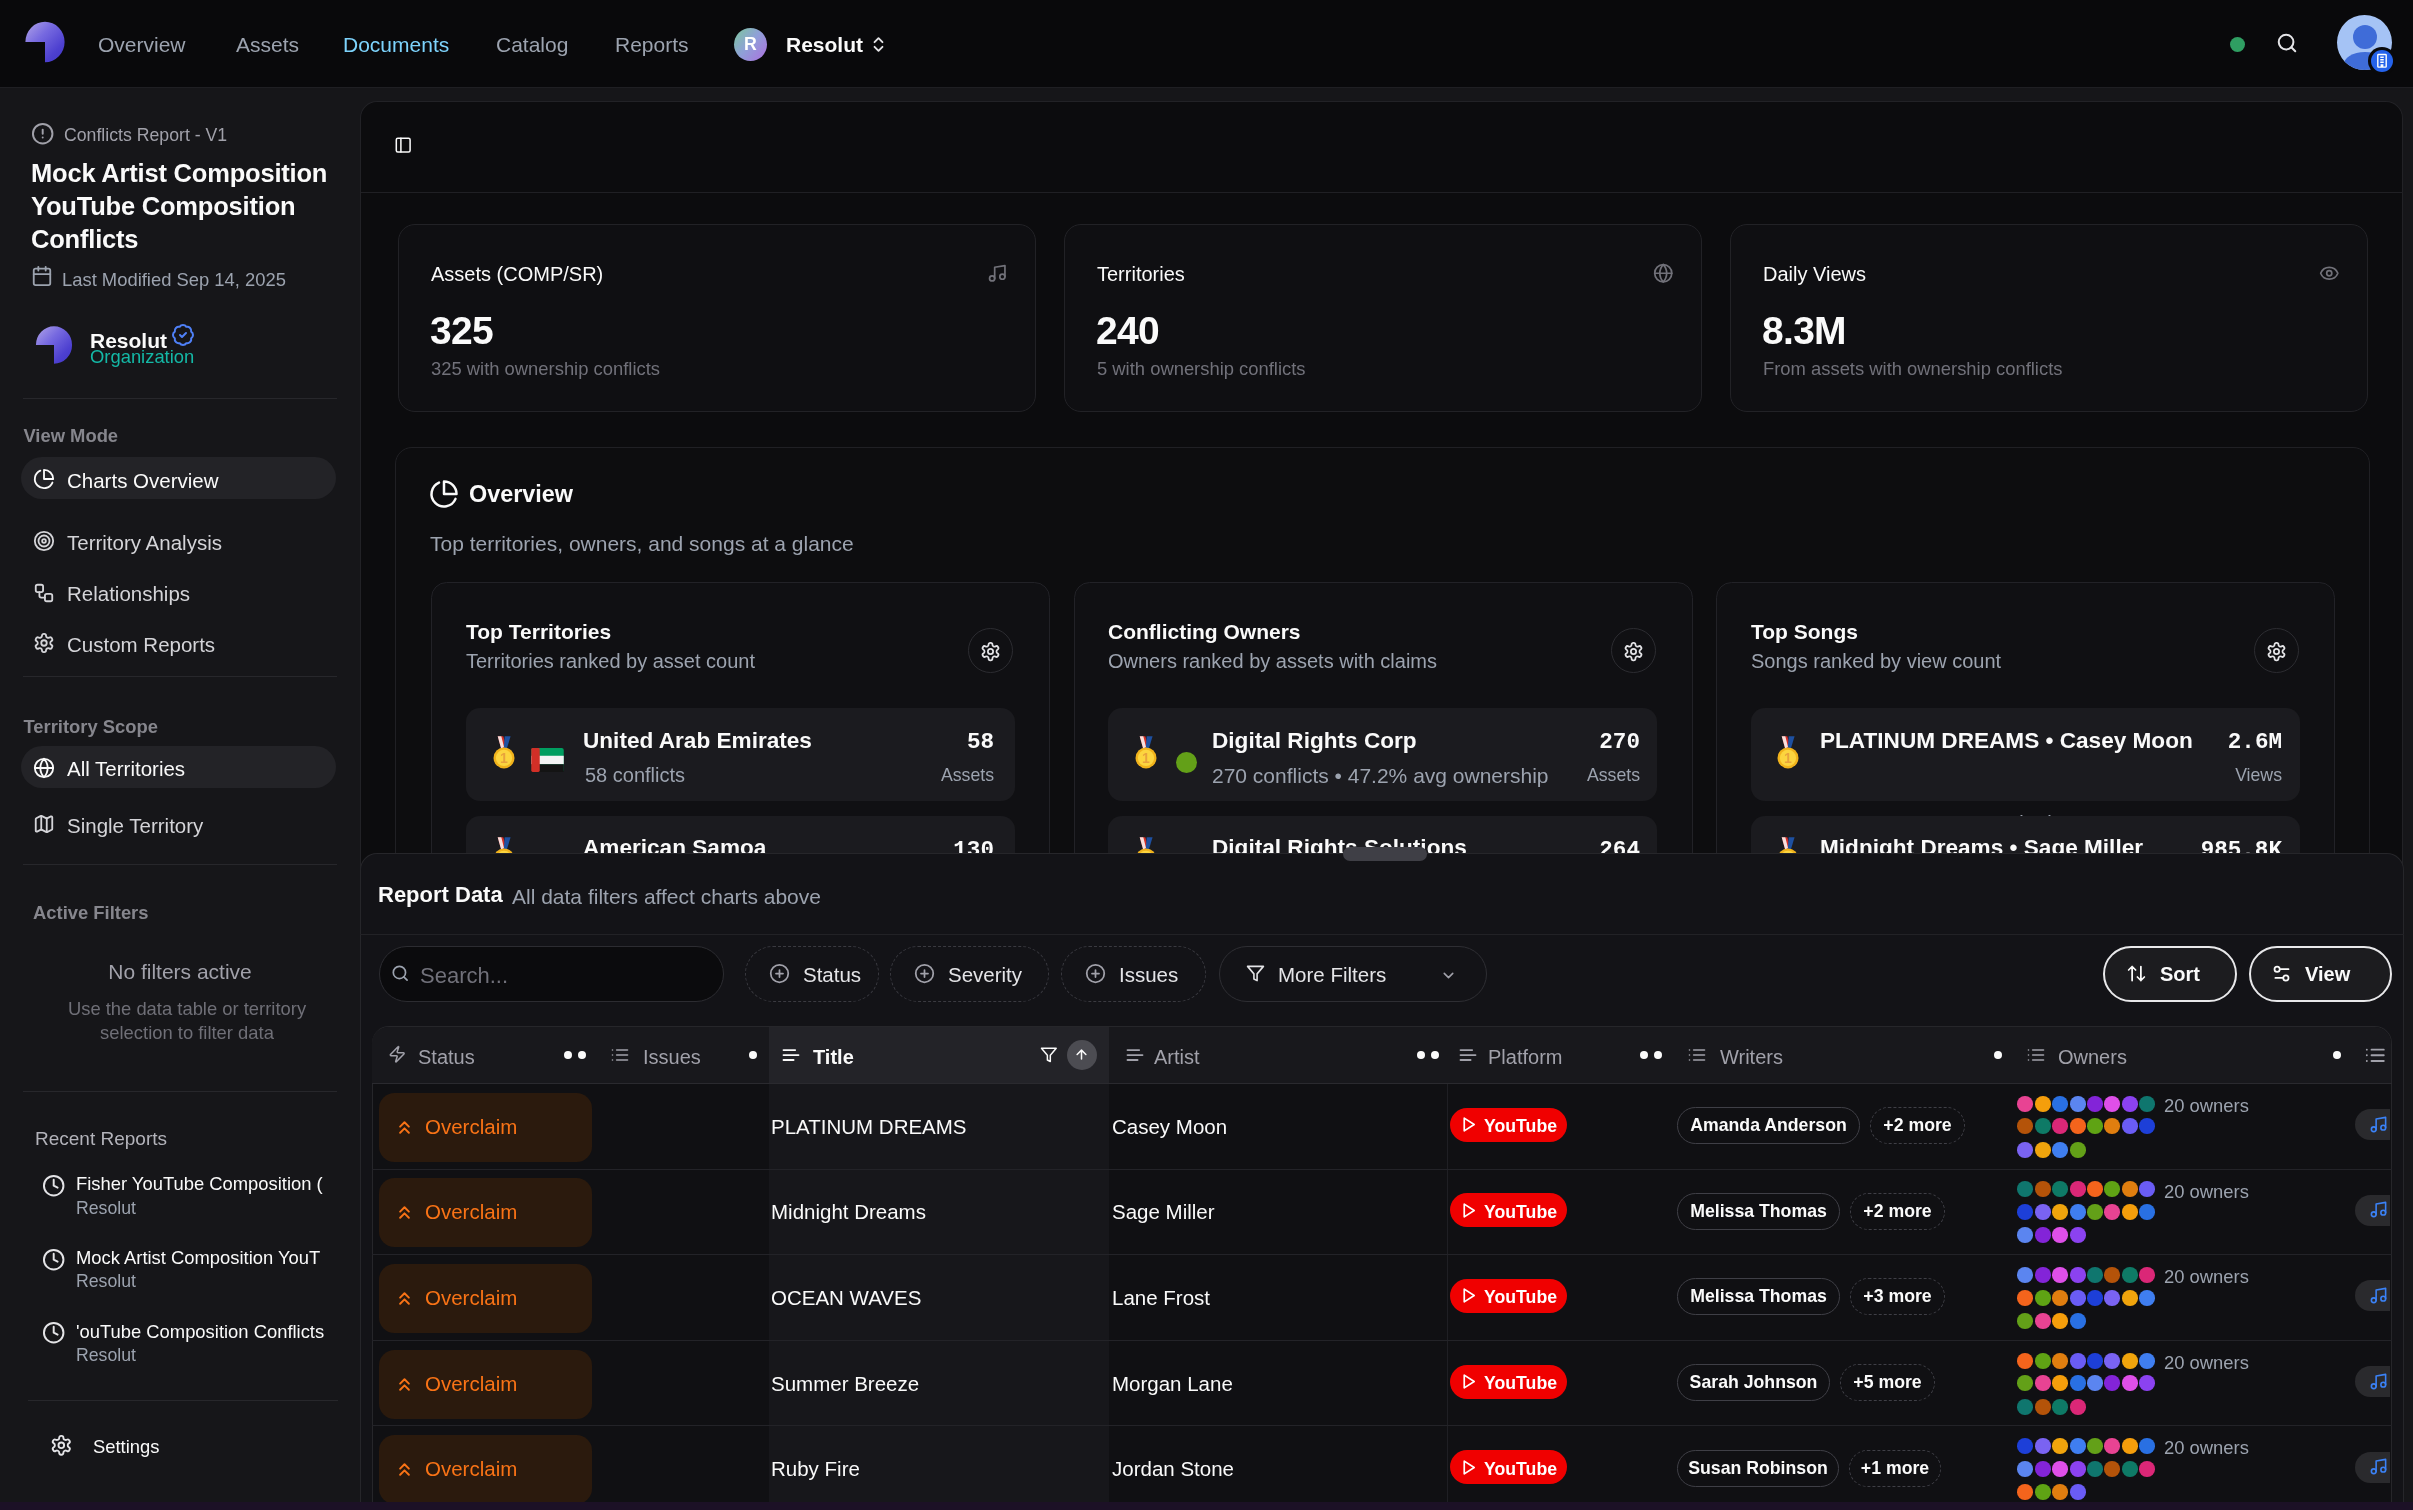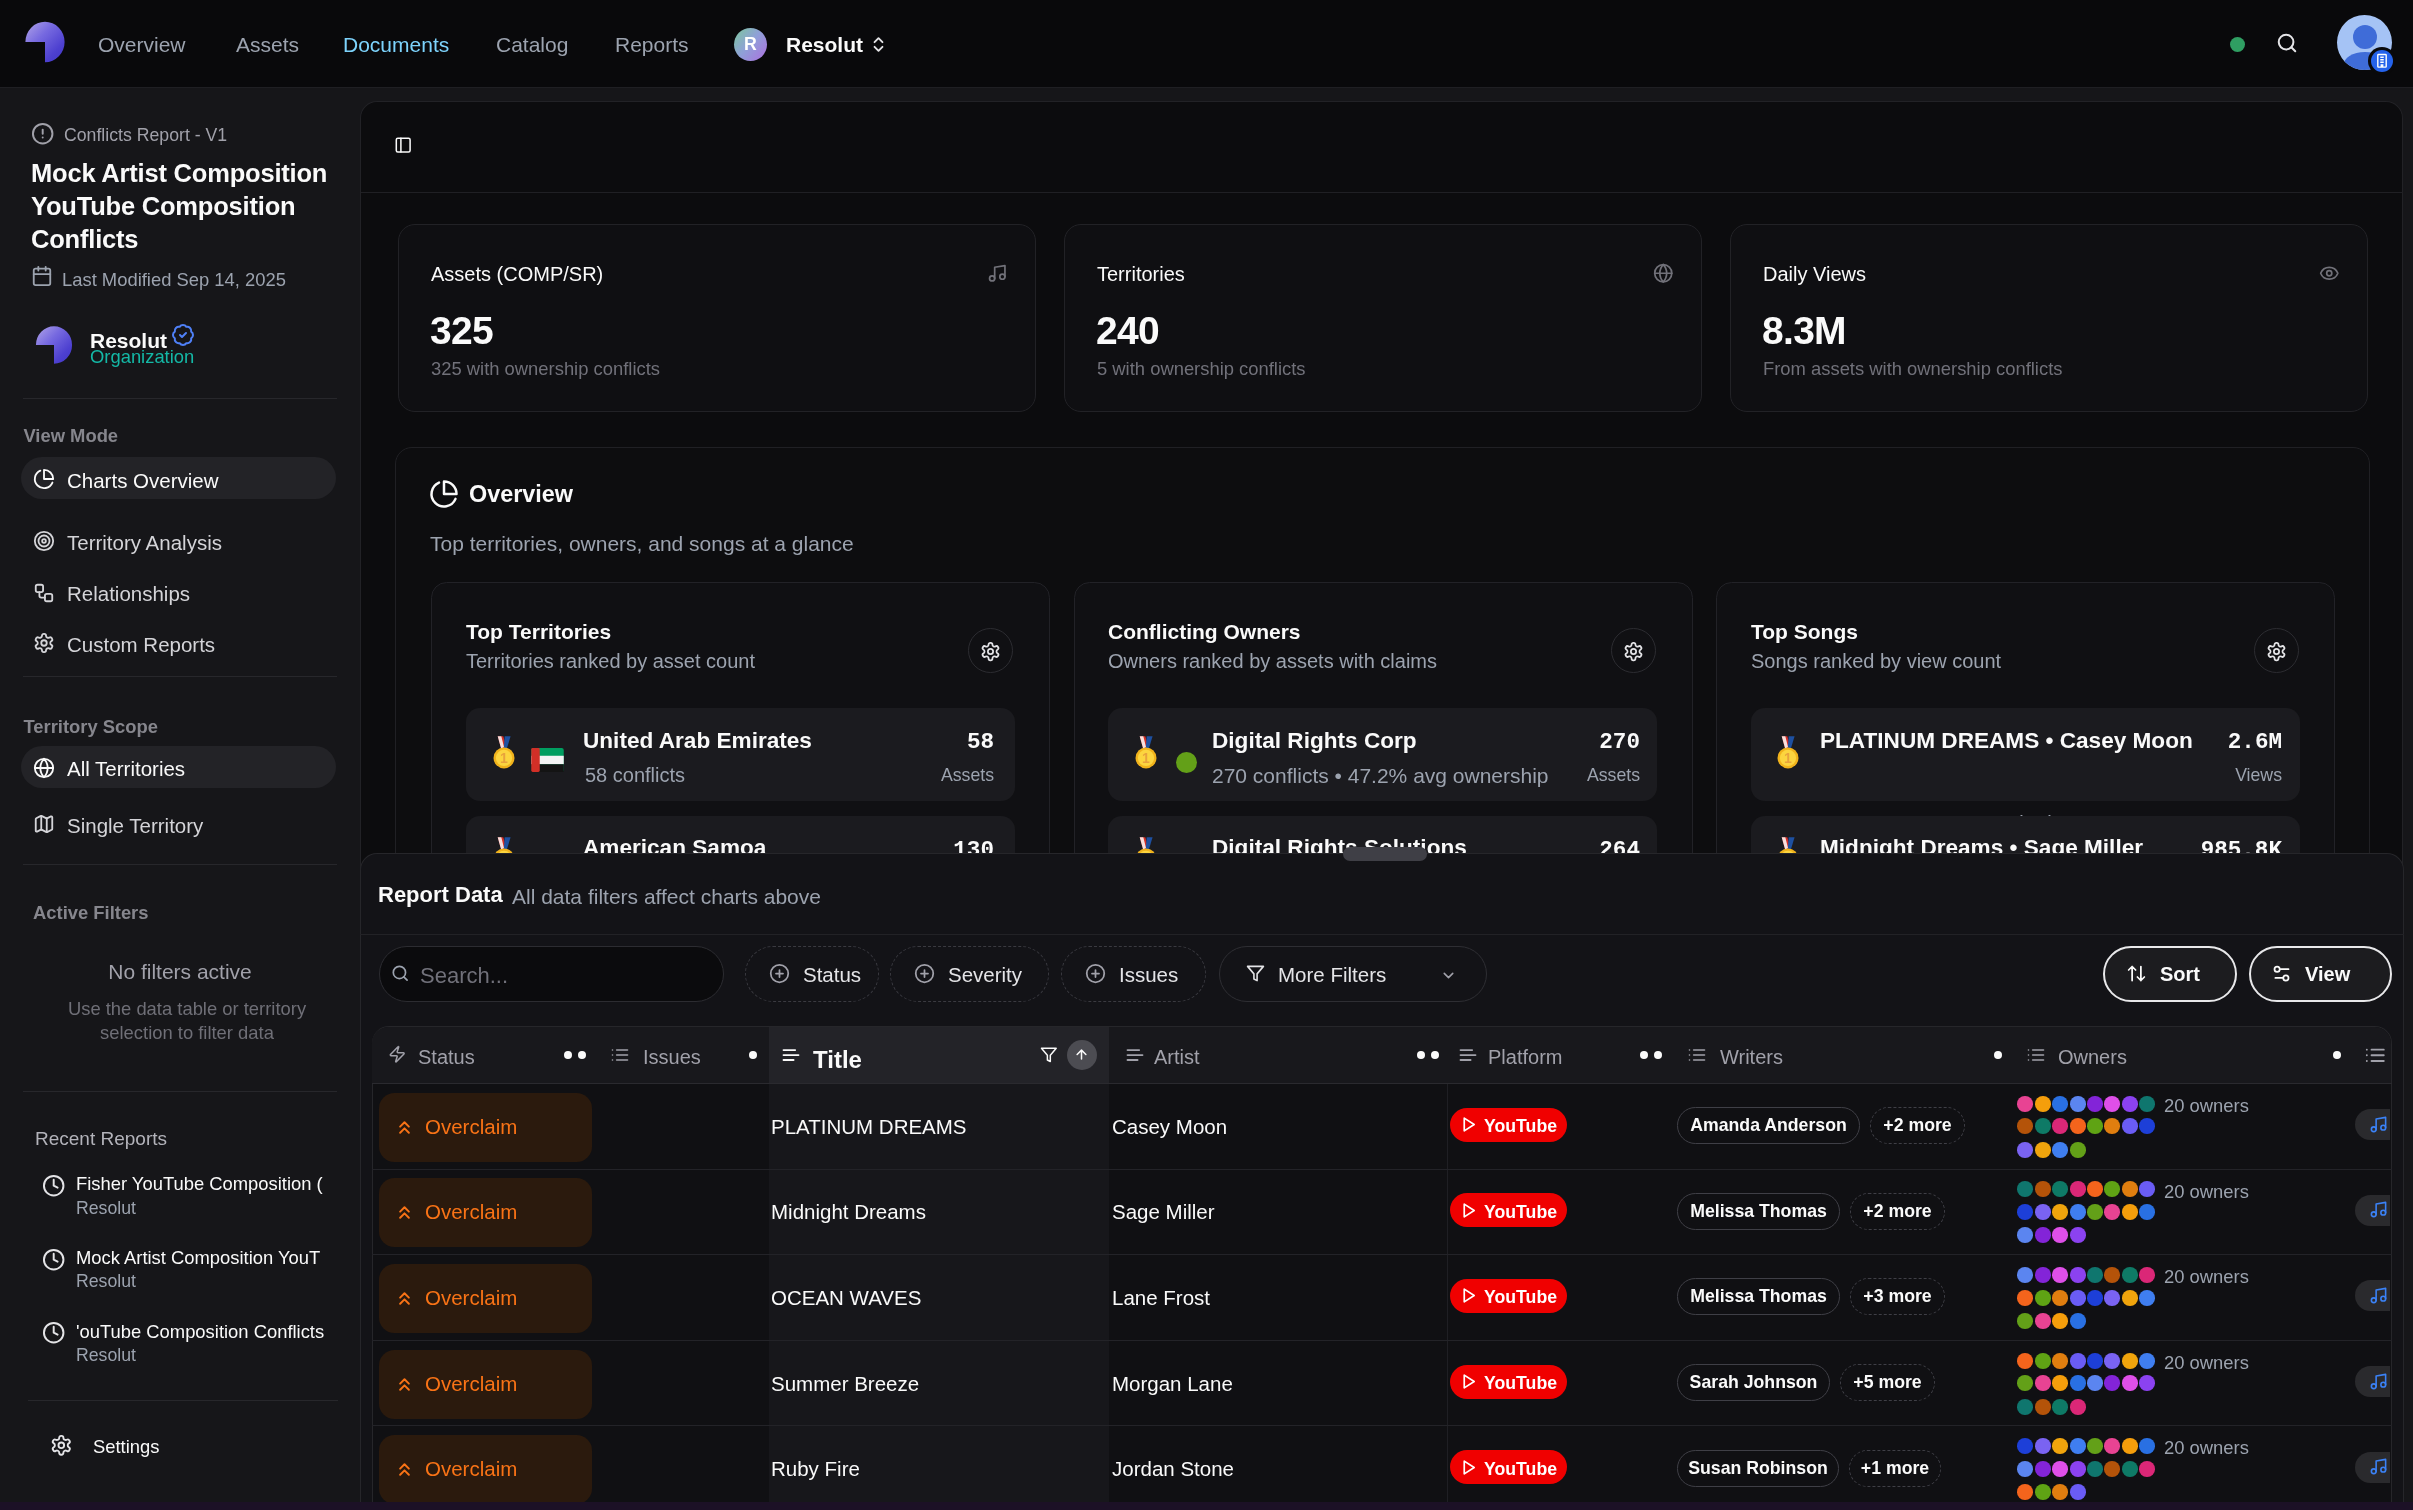--- a/index.html
+++ b/index.html
@@ -343,21 +343,21 @@
 <div class="dot" style="left:564px;top:1051px;width:7.8px;height:7.8px;background:#fafafa"></div>
 <div class="dot" style="left:578px;top:1051px;width:7.8px;height:7.8px;background:#fafafa"></div>
 <svg class="abs" style="left:610px;top:1045px" width="20" height="20" viewBox="0 0 24 24" fill="none" stroke="#a1a1aa" stroke-width="2" stroke-linecap="round" stroke-linejoin="round">
     <path d="M3 12h.01M3 18h.01M3 6h.01M8 12h13M8 18h13M8 6h13"></path>
   </svg>
 <div class="abs" style="left:643px;top:1046px;font-size:20px;color:#a1a1aa;font-weight:500;">Issues</div>
 <div class="dot" style="left:749px;top:1051px;width:7.8px;height:7.8px;background:#fafafa"></div>
 <svg class="abs" style="left:781px;top:1045px" width="20" height="20" viewBox="0 0 24 24" fill="none" stroke="#fafafa" stroke-width="2.2" stroke-linecap="round" stroke-linejoin="round">
     <path d="M17 6.1H3M21 12.1H3M15.1 18H3"></path>
   </svg>
-<div class="abs" style="left:813px;top:1046px;font-size:24px;color:#fafafa;font-weight:700;">Title</div>
+<div class="abs" style="left:813px;top:1046px;font-size:20px;color:#fafafa;font-weight:700;">Title</div>
 <svg class="abs" style="left:1040px;top:1046px" width="17.7" height="17.7" viewBox="0 0 24 24" fill="none" stroke="#fafafa" stroke-width="2" stroke-linecap="round" stroke-linejoin="round">
     <path d="M22 3H2l8 9.46V19l4 2v-8.54L22 3z"></path>
   </svg>
 <div class="abs" style="left:1067px;top:1040px;width:30px;height:30px;border-radius:50%;background:#4c4c52"></div>
 <svg class="abs" style="left:1074px;top:1047px" width="15" height="15" viewBox="0 0 24 24" fill="none" stroke="#fafafa" stroke-width="2.4" stroke-linecap="round" stroke-linejoin="round">
     <path d="M12 19V5M5 12l7-7 7 7"></path>
   </svg>
 <svg class="abs" style="left:1125px;top:1045px" width="20" height="20" viewBox="0 0 24 24" fill="none" stroke="#a1a1aa" stroke-width="2.2" stroke-linecap="round" stroke-linejoin="round">
     <path d="M17 6.1H3M21 12.1H3M15.1 18H3"></path>
   </svg>

